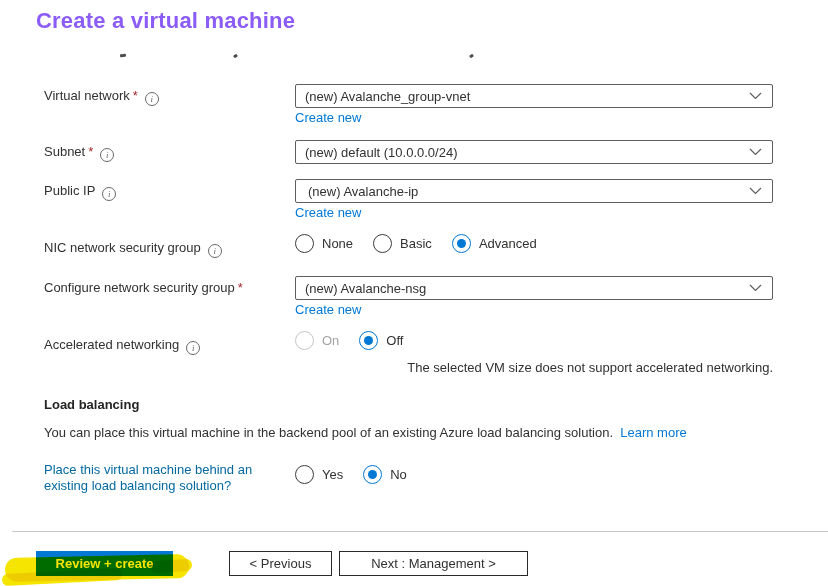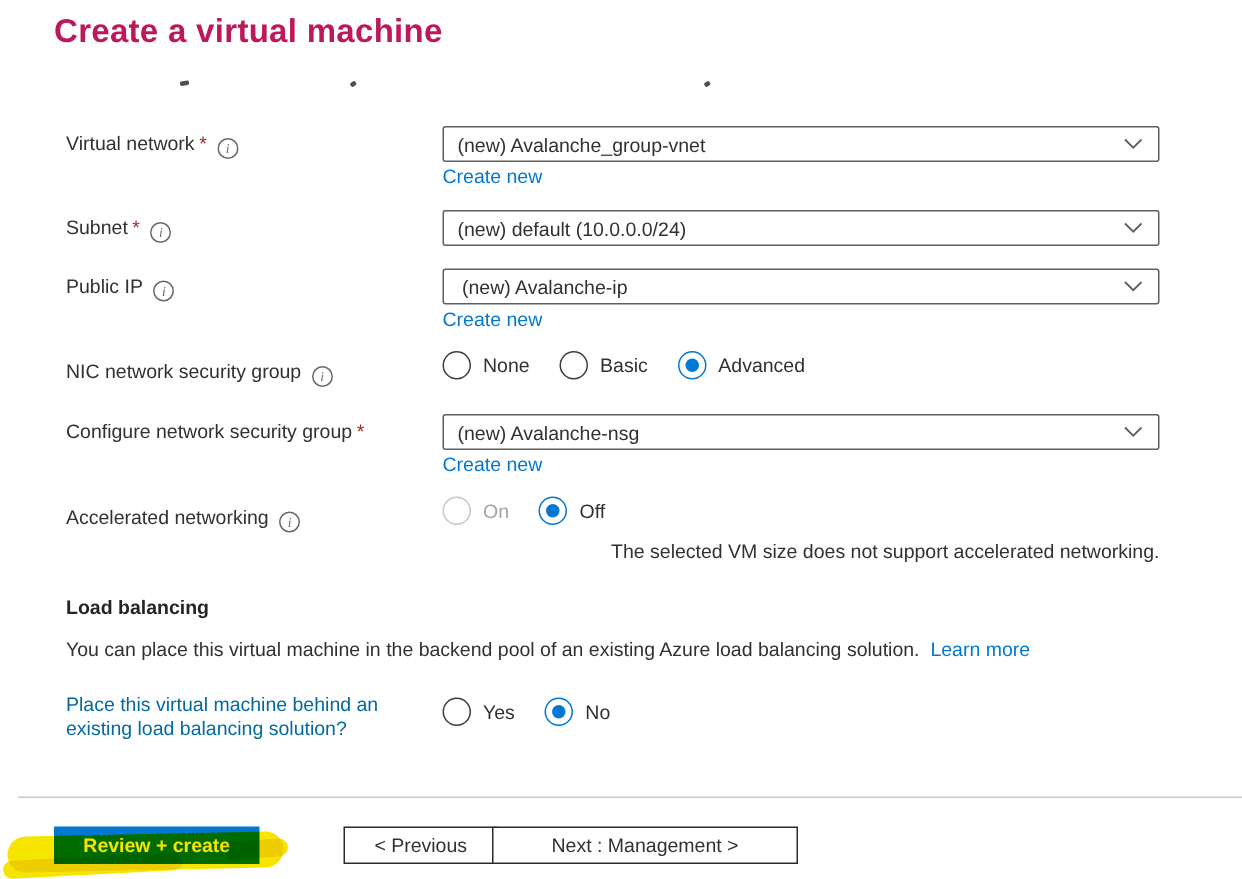--- a/index.html
+++ b/index.html
@@ -6,21 +6,21 @@
   html,body { background:#fff; }
   body {
     font-family:"Liberation Sans","DejaVu Sans",sans-serif;
     font-size:13px; color:#323130;
     width:828px; height:586px; overflow:hidden; position:relative;
   }
   .page { position:relative; width:828px; height:586px; background:#fff; }
 
   .page-title {
     position:absolute; left:36px; top:8px;
-    font-size:22px; font-weight:600; color:#be185d; letter-spacing:.2px;
+    font-size:22px; font-weight:600; color:#8b5cf6; letter-spacing:.2px;
   }
 
   
   .remnant { position:absolute; top:54px; height:3px; background:#4f4f4f; border-radius:1px; }
   .remnant.r1 { left:120px; width:6px; transform:rotate(-8deg); }
   .remnant.r2 { left:234px; width:3px; transform:rotate(55deg); height:4px; }
   .remnant.r3 { left:470px; width:3px; transform:rotate(55deg); height:4px; }
 
   .field-label { position:absolute; left:44px; color:#323130; white-space:nowrap; }
   .req { color:#a4262c; margin-left:3px; }
@@ -71,21 +71,21 @@
 
   .btn {
     position:absolute; top:551px; height:25px; display:flex; align-items:center;
     justify-content:center; font-size:13px; cursor:pointer; white-space:nowrap;
   }
   .btn-primary {
     left:36px; width:137px; background:#0078d4; color:#fff; border:none; font-weight:600;
   }
   .btn-secondary { background:#fff; border:1px solid #2b2a29; color:#323130; }
   .btn-prev { left:229px; width:103px; }
-  .btn-next { left:328px; width:204px; }
+  .btn-next { left:339px; width:189px; }
 
   
   .hl { position:absolute; pointer-events:none; mix-blend-mode:multiply; }
   .hl-main {
     left:5px; top:556px; width:184px; height:24px; border-radius:13px;
     transform:rotate(-1.2deg);
   }
   .hl-smudge {
     left:2px; top:571px; width:120px; height:12px; border-radius:7px;
     transform:rotate(-3deg);

